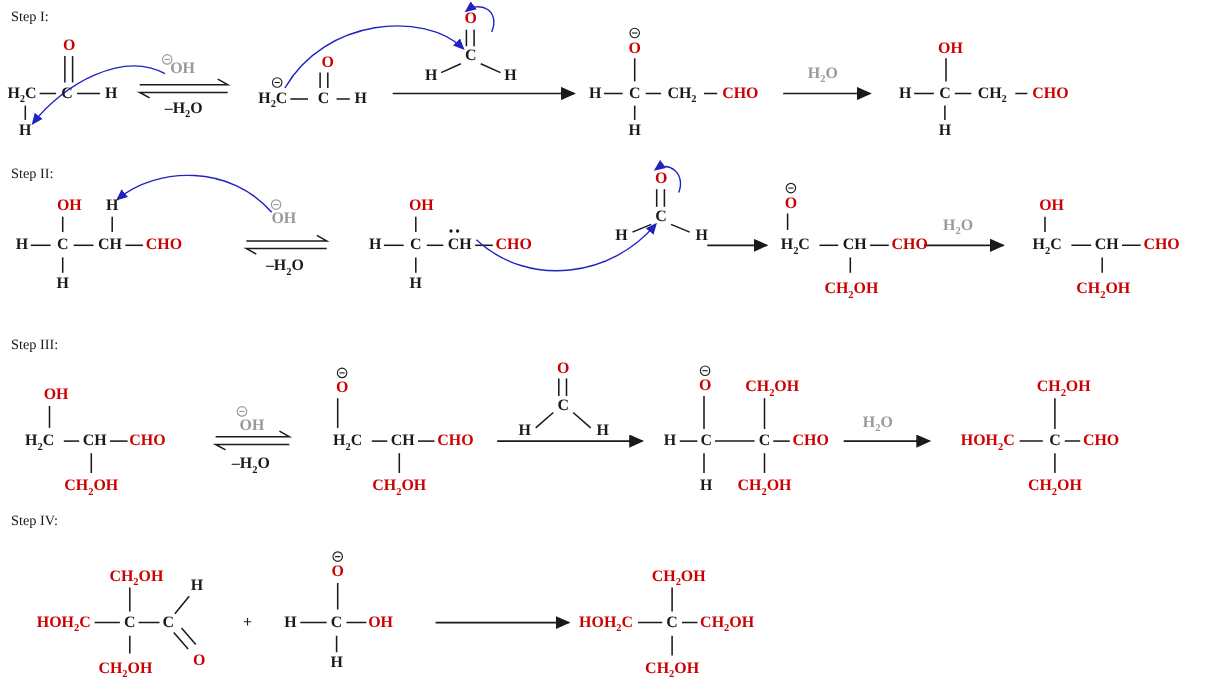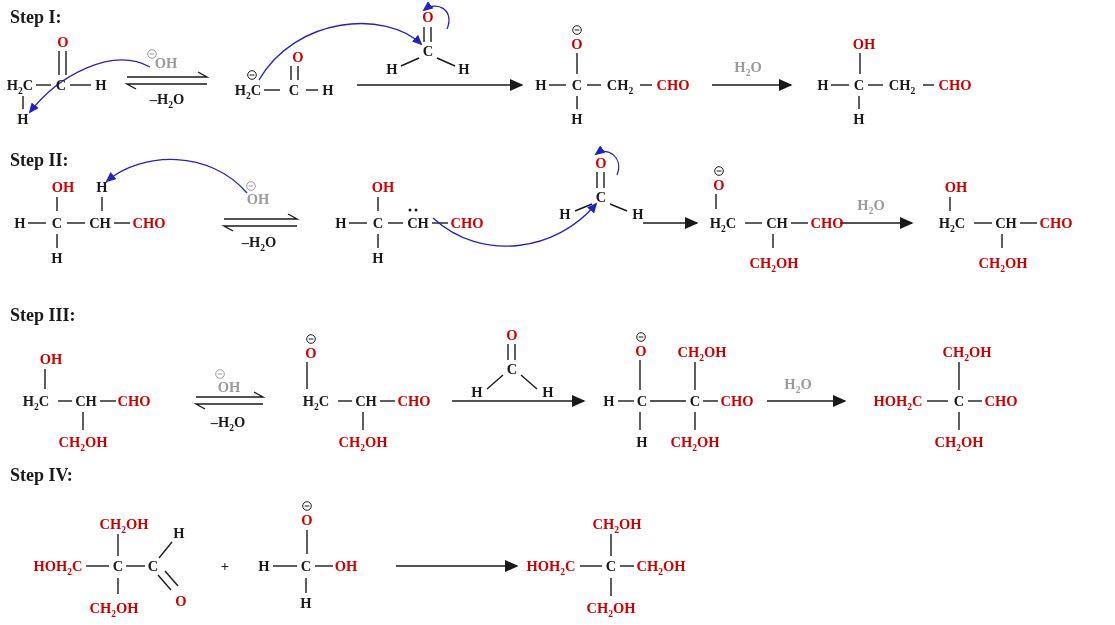--- a/index.html
+++ b/index.html
@@ -2,21 +2,21 @@
 <html><head>
 <meta charset="utf-8">
 <style>
   html,body{margin:0;padding:0;background:#ffffff;}
   #stage{position:relative;width:1115px;height:625px;background:#fff;overflow:hidden;
          font-family:"Liberation Serif",serif;}
   #overlay{position:absolute;left:0;top:0;}
   .txt{position:absolute;transform:translate(-50%,-50%);font-weight:bold;font-size:14.5px;
        white-space:nowrap;line-height:1;}
   .txt sub{font-size:9.5px;line-height:0;}
-  .step-label{position:absolute;font-weight:bold;font-size:18px;color:#1a1a1a;
+  .step-label{position:absolute;font-weight:normal;font-size:13px;color:#1a1a1a;
               font-family:"Liberation Serif",serif;}
 </style>
 </head>
 <body>
 
 <div id="stage">
   <svg id="overlay" width="1115" height="625">
     <defs>
       <marker id="ahk" markerWidth="10" markerHeight="8" refX="8" refY="4" orient="auto">
         <path d="M0,0 L9,4 L0,8 z" fill="#1a1a1a"></path>

